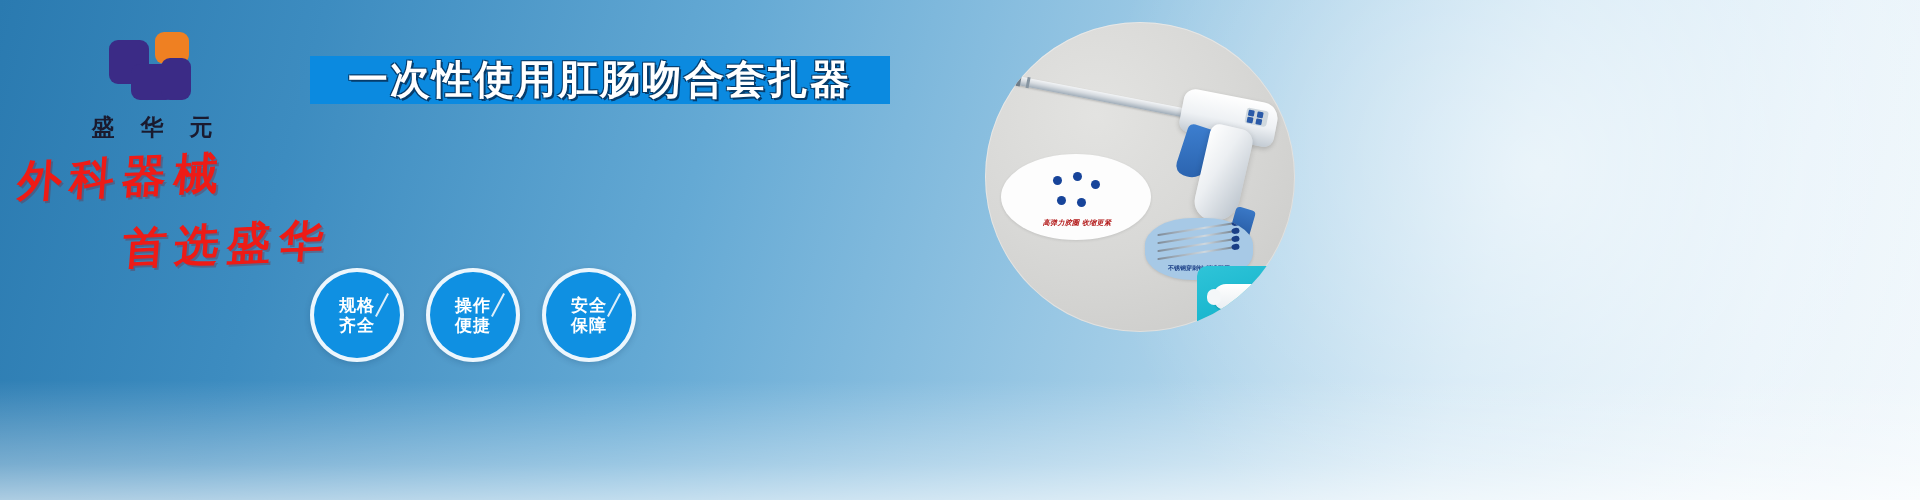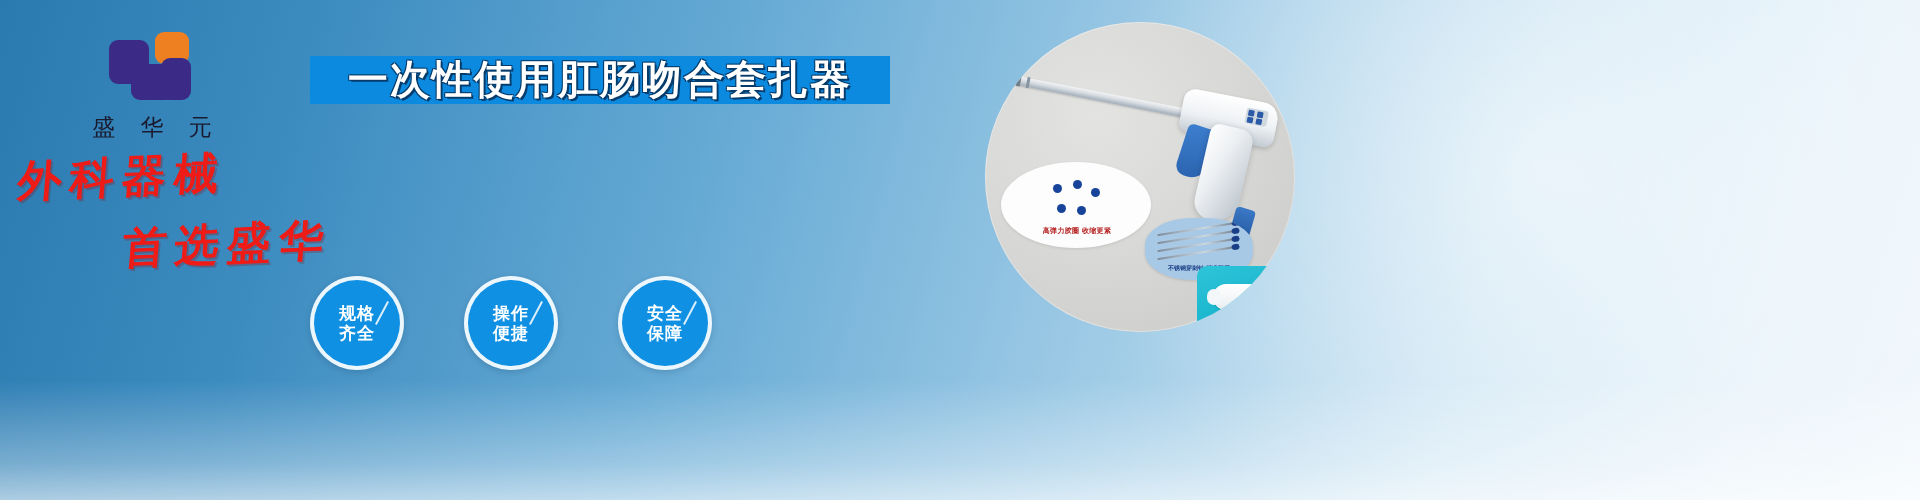--- a/index.html
+++ b/index.html
@@ -23,21 +23,21 @@
 
   
   #logo{position:absolute;left:62px;top:28px;width:180px;text-align:center;}
   .logo-mark{position:relative;width:86px;height:78px;margin:0 auto;}
   .lm{position:absolute;border-radius:9px;}
   .lm.a{left:0;top:12px;width:40px;height:44px;background:#3b2b86;}
   .lm.b{left:22px;top:36px;width:44px;height:36px;background:#3b2b86;}
   .lm.c{left:46px;top:4px;width:34px;height:32px;background:#ef8022;}
   .lm.d{left:52px;top:30px;width:30px;height:42px;background:#3b2b86;}
   .logo-text{
-    margin-top:6px;font-size:23px;letter-spacing:9px;color:#1a1a2e;font-weight:400;
+    margin-top:6px;font-size:23px;letter-spacing:9px;color:#1a1a2e;font-weight:700;
     font-family:"DejaVu Sans","Liberation Sans",sans-serif;text-indent:9px;
   }
 
   
   #calli{position:absolute;left:18px;top:148px;width:330px;color:#ee1b16;font-weight:bold;
     font-family:"DejaVu Serif","Liberation Serif",serif;}
   #calli .l1{font-size:44px;letter-spacing:8px;transform:skewX(-7deg) rotate(-2.5deg);display:inline-block;
     text-shadow:2px 2px 0 rgba(150,0,0,0.25);}
   #calli .l2{font-size:44px;letter-spacing:8px;transform:skewX(-7deg) rotate(-2.5deg);display:inline-block;
     margin-left:105px;margin-top:8px;text-shadow:2px 2px 0 rgba(150,0,0,0.25);}
@@ -58,21 +58,21 @@
   #subtitle{
     position:absolute;left:290px;top:160px;width:620px;text-align:center;
     font-size:34px;font-weight:bold;color:#1273c4;letter-spacing:1px;white-space:nowrap;
     font-family:"DejaVu Sans","Liberation Sans",sans-serif;
     text-shadow:
       2px 0 0 #fff,-2px 0 0 #fff,0 2px 0 #fff,0 -2px 0 #fff,
       1.5px 1.5px 0 #fff,-1.5px 1.5px 0 #fff,1.5px -1.5px 0 #fff,-1.5px -1.5px 0 #fff;
   }
 
   
-  #badges{position:absolute;left:310px;top:276px;display:flex;gap:60px;}
+  #badges{position:absolute;left:310px;top:268px;display:flex;gap:22px;}
   .badge{
     position:relative;width:86px;height:86px;border-radius:50%;
     background:#0f90e2;border:4px solid rgba(255,255,255,0.92);
     box-shadow:0 2px 6px rgba(0,40,80,0.18);
     display:flex;flex-direction:column;align-items:center;justify-content:center;
   }
   .badge .slash{
     position:absolute;right:17px;top:20px;width:2px;height:26px;background:rgba(255,255,255,0.85);
     transform:rotate(28deg);
   }
@@ -82,22 +82,22 @@
   }
 
   
   #photo{
     position:absolute;left:985px;top:22px;width:310px;height:310px;border-radius:50%;
     background:radial-gradient(circle at 36% 30%,#e3e3e1 0%,#d8d8d6 48%,#cfcfcd 78%,#c6c6c4 100%);
     overflow:hidden;box-shadow:0 0 0 1px rgba(255,255,255,0.35) inset;
   }
   
   .oval-card{
-    position:absolute;left:16px;top:140px;width:150px;height:86px;border-radius:50%;
-    background:#fdfdfd;box-shadow:0 1px 3px rgba(0,0,0,0.10);
+    position:absolute;left:16px;top:132px;width:150px;height:86px;border-radius:50%;
+    background:#fdfdfd;box-shadow:0 1px 3px rgba(0,0,0,0.10);font-style:italic;
   }
   .dot{position:absolute;width:9px;height:9px;border-radius:50%;background:#17449a;}
   .oval-card .c1{left:52px;top:22px;}
   .oval-card .c2{left:72px;top:18px;}
   .oval-card .c3{left:90px;top:26px;}
   .oval-card .c4{left:56px;top:42px;}
   .oval-card .c5{left:76px;top:44px;}
   .oval-card .cap{
     position:absolute;left:14px;top:64px;width:124px;text-align:center;
     font-size:7px;color:#b31a1a;font-weight:bold;letter-spacing:.3px;

